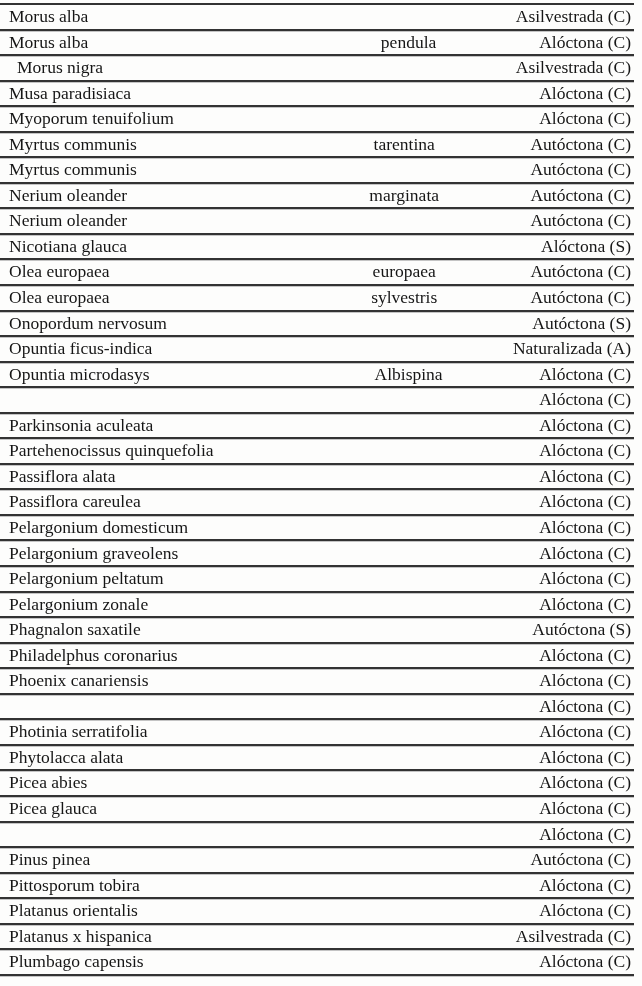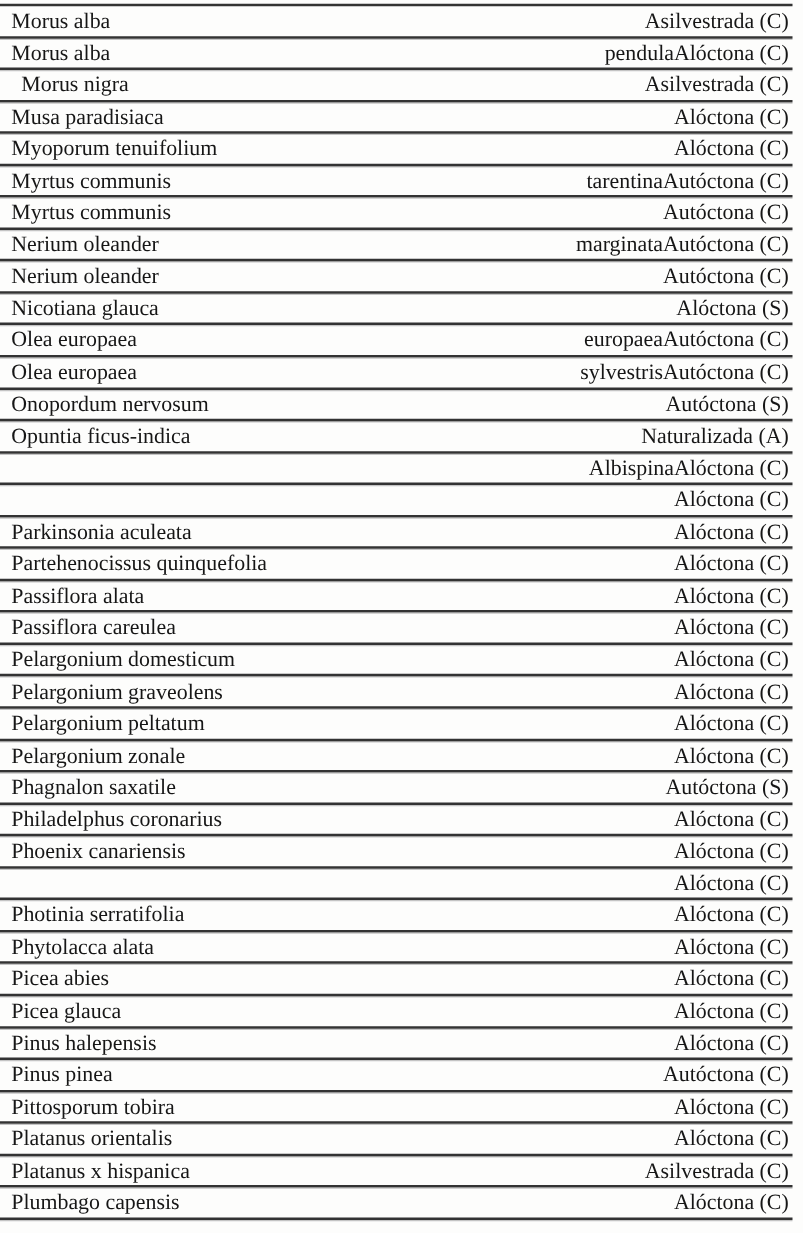--- a/index.html
+++ b/index.html
@@ -26,21 +26,21 @@
     height:25.55px;
     border-bottom:2px solid var(--rule);
     box-shadow:0 1px 0 var(--rule-shadow);
     font-size:17.5px;
     line-height:1;
     white-space:nowrap;
   }
   .cell{display:block;}
   .species{flex:0 0 278px;padding-left:9px;overflow:visible;}
   .row.outdent .species{padding-left:17px;}
-  .variety{flex:1 1 auto;text-align:right;}
+  .variety{flex:1 1 auto;text-align:center;}
   .status{margin-left:auto;padding-right:3px;text-align:center;}
 </style>
 </head>
 <body>
 
 <div class="page">
   <div class="table" id="species-table">
   <div class="row">
     <span class="cell species">Morus alba</span>
     <span class="cell variety"></span>
@@ -119,20 +119,21 @@
     <span class="cell status">Autóctona (S)</span>
   </div>
 
   <div class="row">
     <span class="cell species">Opuntia ficus-indica</span>
     <span class="cell variety"></span>
     <span class="cell status">Naturalizada (A)</span>
   </div>
 
   <div class="row">
+    <span class="cell species">Opuntia microdasys</span>
     <span class="cell variety">Albispina</span>
     <span class="cell status">Alóctona (C)</span>
   </div>
 
   <div class="row">
     <span class="cell variety"></span>
     <span class="cell status">Alóctona (C)</span>
   </div>
 
   <div class="row">
@@ -223,21 +224,20 @@
     <span class="cell status">Alóctona (C)</span>
   </div>
 
   <div class="row">
     <span class="cell species">Picea glauca</span>
     <span class="cell variety"></span>
     <span class="cell status">Alóctona (C)</span>
   </div>
 
   <div class="row">
-    <span class="cell species">Pinus halepensis</span>
     <span class="cell variety"></span>
     <span class="cell status">Alóctona (C)</span>
   </div>
 
   <div class="row">
     <span class="cell species">Pinus pinea</span>
     <span class="cell variety"></span>
     <span class="cell status">Autóctona (C)</span>
   </div>
 

